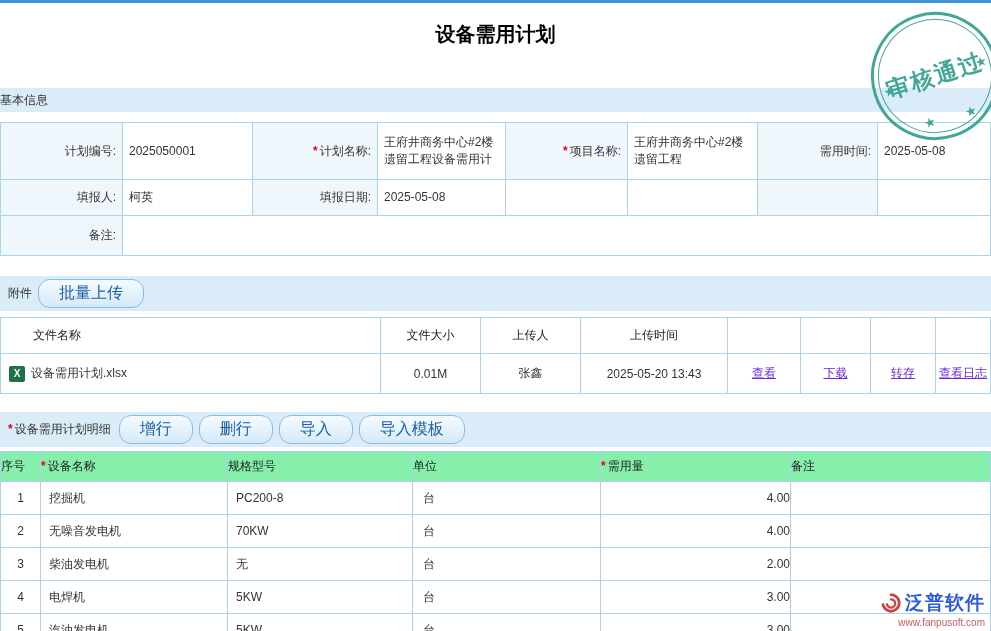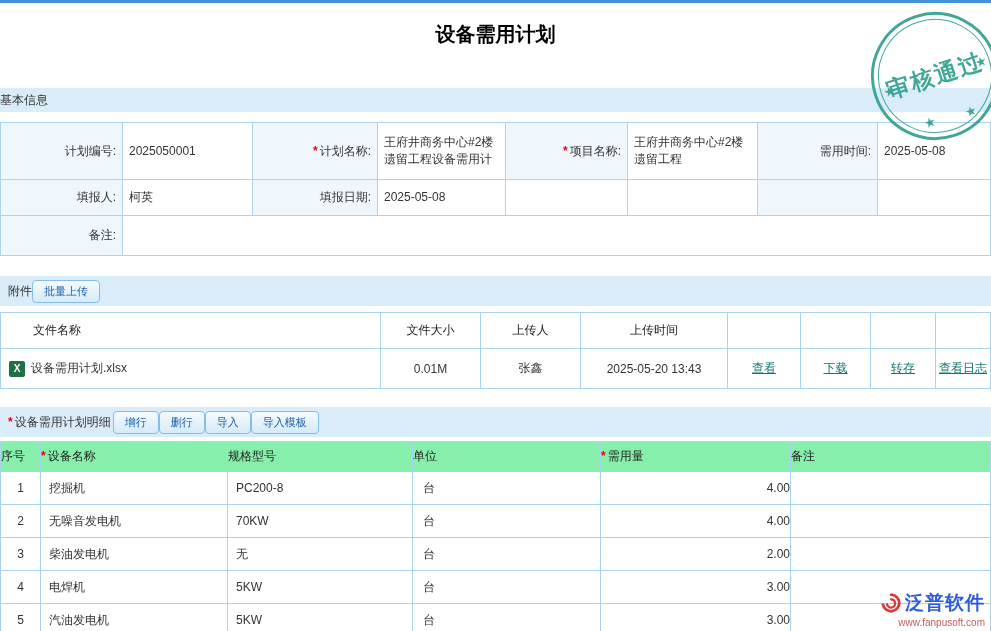--- a/index.html
+++ b/index.html
@@ -3,48 +3,48 @@
 <meta charset="utf-8">
 <style>
   *{box-sizing:border-box;margin:0;padding:0}
   html,body{width:991px;height:631px;overflow:hidden;background:#fff;
     font-family:"Liberation Sans","DejaVu Sans",sans-serif;font-size:12px;color:#333;position:relative}
   .topbar{height:3px;background:#4292da}
   .page-title{text-align:center;font-size:20px;font-weight:bold;color:#000;margin-top:17px;line-height:28px}
 
   
   .section-bar{height:24px;line-height:24px;background:#d9ecf8;color:#333;margin-top:40px}
-  .bar-flex{display:flex;align-items:center;gap:0;background:#d9ecf8;padding:3px 8px;min-height:30px}
+  .bar-flex{display:flex;align-items:center;gap:6px;background:#d9ecf8;padding:3px 8px;min-height:30px}
   .attach-bar{margin-top:20px}
   .detail-bar{margin-top:18px}
 
   table{border-collapse:collapse;width:991px;table-layout:fixed}
   td,th{border:1px solid #abd2ef;font-size:12px;overflow:hidden;white-space:normal}
 
   
   .form-table{margin-top:10px}
   .form-table .lbl{background:#eff7fd;text-align:right;padding-right:6px;color:#333}
   .form-table .val{background:#fff;text-align:left;padding:2px 6px;line-height:17px;word-break:break-all}
   .r1{height:57px}.r2{height:36px}.r3{height:40px}
   .req{color:#e60012;margin-right:2px;font-weight:bold}
 
   
-  .btn{display:inline-block;padding:3px 11px;border:1px solid #86bde7;border-radius:4px;
-    background:linear-gradient(#f4fbff,#d6eaf8);color:#1c5fa8;font-size:11px;cursor:pointer;white-space:nowrap}
+  .btn{display:inline-block;padding:3px 20px;border:1px solid #86bde7;border-radius:12px;
+    background:linear-gradient(#f4fbff,#d6eaf8);color:#1c5fa8;font-size:16px;cursor:pointer;white-space:nowrap}
 
   
   .attach-table{margin-top:6px}
   .attach-table th{font-weight:normal;height:36px;background:#fff;text-align:center;color:#222}
   .attach-table th.first{text-align:left;padding-left:32px}
   .attach-table td{height:40px;background:#fff;text-align:center;white-space:nowrap}
   .attach-table td.file{text-align:left;padding-left:8px}
   .filecell{display:flex;align-items:center;gap:6px}
   .xls-icon{width:16px;height:16px;background:#1e7145;color:#fff;font-size:10px;font-weight:bold;
     display:inline-flex;align-items:center;justify-content:center;border-radius:2px;flex:0 0 16px}
-  a.link{color:#0f766e;text-decoration:underline;cursor:pointer}
+  a.link{color:#6d28d9;text-decoration:underline;cursor:pointer}
 
   
   .detail-table{margin-top:4px}
   .detail-table th{font-weight:normal;height:30px;background:#86efac;text-align:left;color:#222;white-space:nowrap}
   .detail-table td{height:33px;background:#fff;white-space:nowrap}
   .c-idx{text-align:center}
   .c-name,.c-spec{text-align:left;padding-left:8px}
   .c-unit{text-align:left;padding-left:10px}
   .c-qty{text-align:right}
   .detail-title{color:#333;white-space:nowrap;margin-right:2px}

